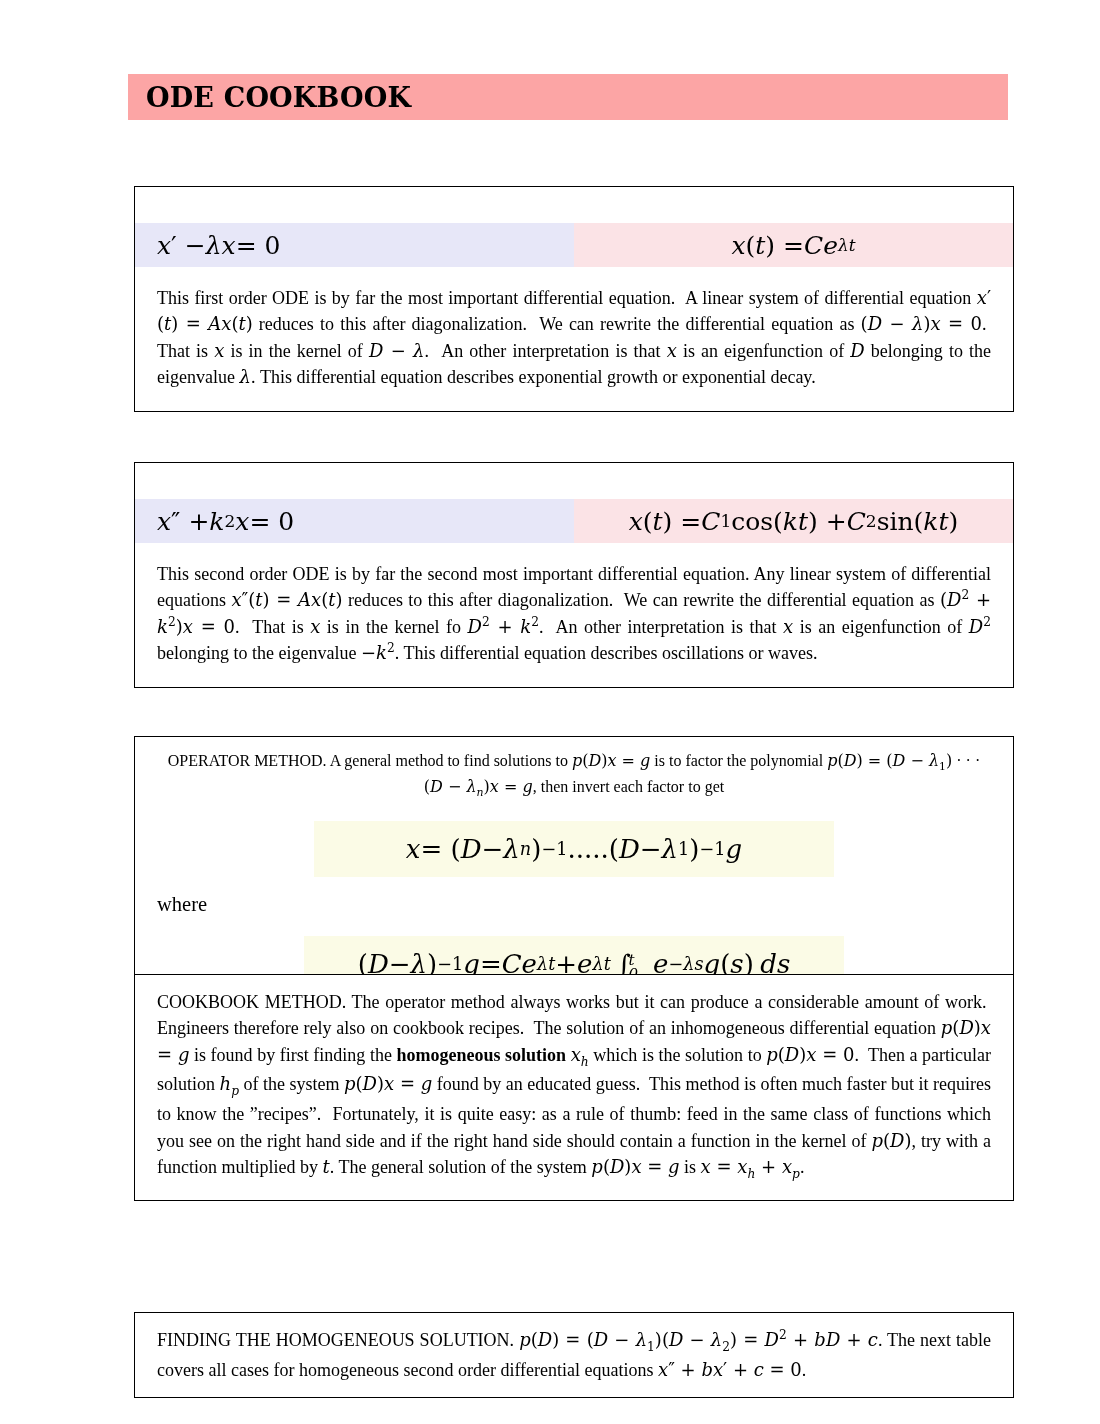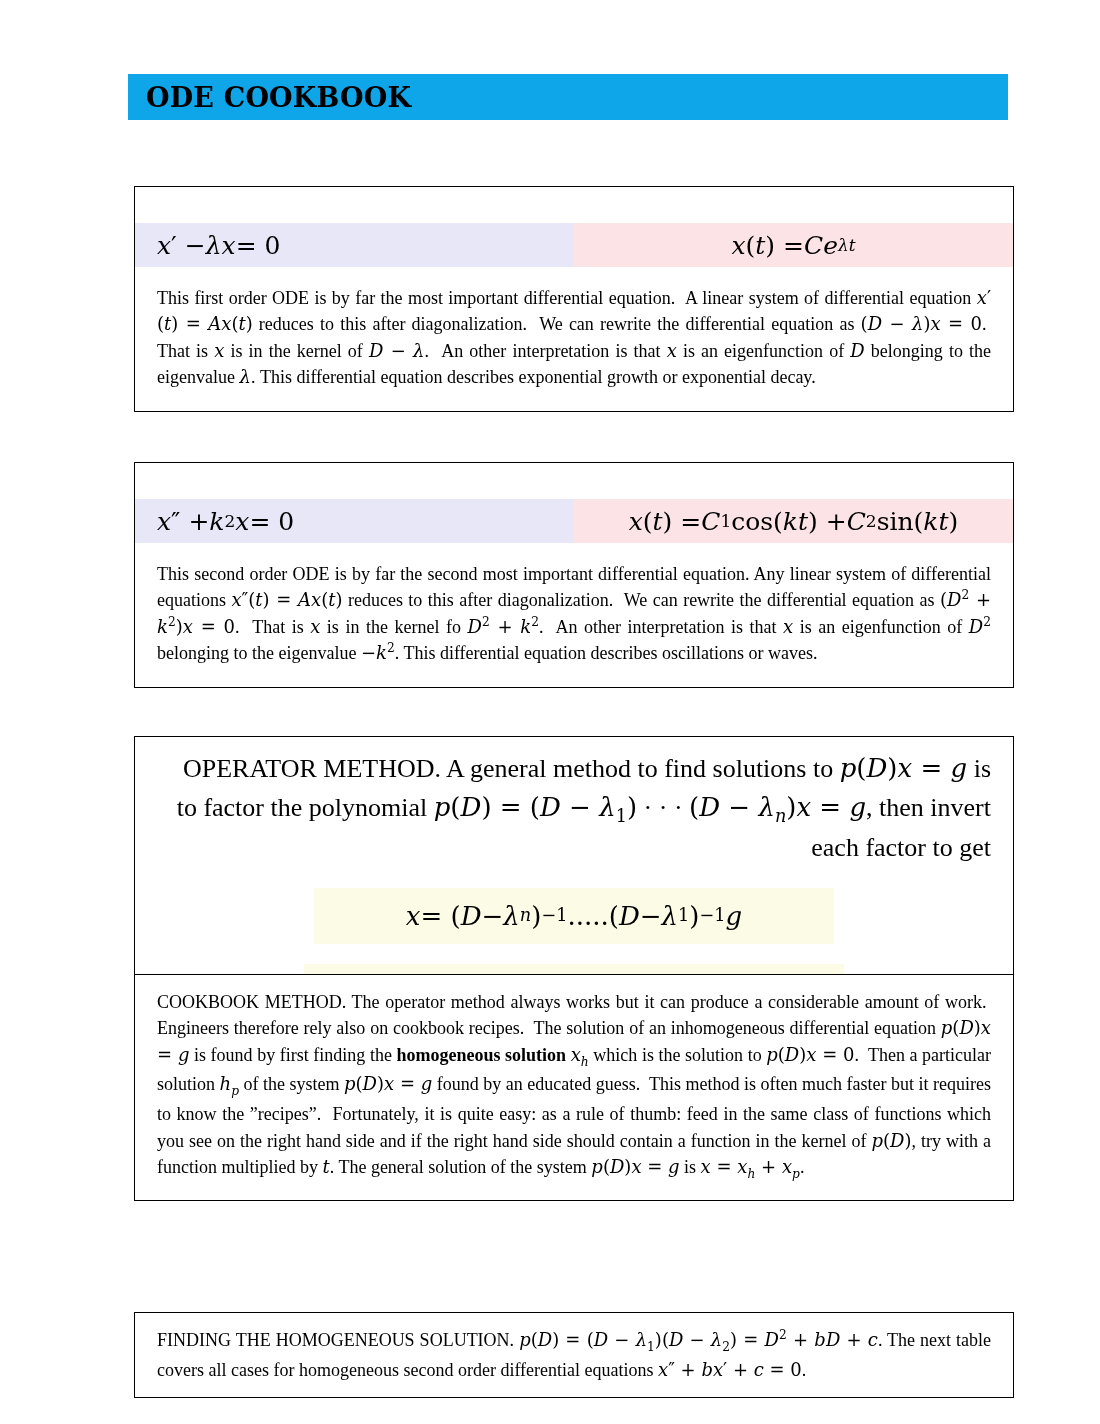--- a/index.html
+++ b/index.html
@@ -22,21 +22,21 @@
     padding: 0;
   }
 
   
   .banner {
     position: absolute;
     left: 128px;
     top: 74px;
     width: 880px;
     height: 46px;
-    background: #0ea5e9;
+    background: #fca5a5;
     display: flex;
     align-items: center;
     justify-content: space-between;
     box-sizing: border-box;
     padding: 0 18px;
   }
   .banner .title {
     font-family: "DejaVu Serif", serif;
     font-weight: bold;
     font-size: 27px;
@@ -92,24 +92,24 @@
     hyphens: auto;
   }
 
   
   .m { font-family: "DejaVu Serif", serif; font-style: italic; }
   .mu { font-family: "DejaVu Serif", serif; font-style: normal; }
   sub, sup { font-size: 0.68em; font-style: italic; }
 
   
   .opbox-head {
-    font-size: 26px;
+    font-size: 16px;
     line-height: 1.47;
     padding: 12px 22px 0 22px;
-    text-align: right;
+    text-align: center;
   }
   .displayeq {
     background: #fbfbe6;
     margin: 20px auto 0 auto;
     width: 520px;
     height: 56px;
     display: flex;
     align-items: center;
     justify-content: center;
     font-size: 26px;
@@ -233,20 +233,21 @@
         <span class="mu">.....(</span>
         <span class="m">D</span>
         <span class="mu"> − </span>
         <span class="m">λ</span>
         <sub><span class="mu">1</span></sub>
         <span class="mu">)</span>
         <sup><span class="mu">−1</span></sup>
         <span class="m">g</span>
     </div>
 
+    <div class="where">where</div>
 
     <div class="displayeq wide">
       <span class="mu">(</span><span class="m">D</span><span class="mu"> − </span><span class="m">λ</span><span class="mu">)</span><sup><span class="mu">−1</span></sup><span class="m">g</span><span class="mu"> = </span><span class="m">Ce</span><sup><span class="m">λt</span></sup><span class="mu"> + </span><span class="m">e</span><sup><span class="m">λt</span></sup>&nbsp;<span class="intg">∫<span class="lim top">t</span><span class="lim bot">0</span></span>&nbsp;<span class="m">e</span><sup><span class="mu">−</span><span class="m">λs</span></sup><span class="m">g</span><span class="mu">(</span><span class="m">s</span><span class="mu">)</span>&nbsp;<span class="m">ds</span>
     </div>
 
     <div class="opbox-bottompad"></div>
   </div>
 
   <div class="box" style="top:974px;">
     <div class="para cookbook">

